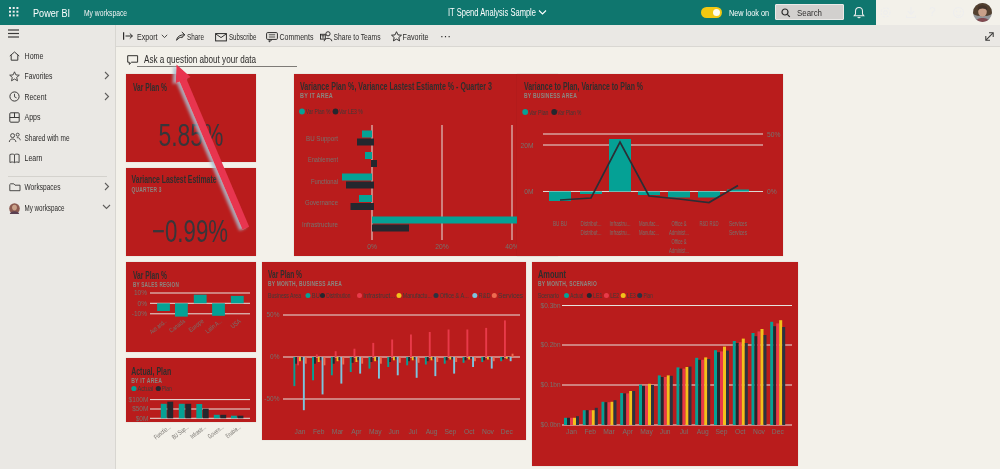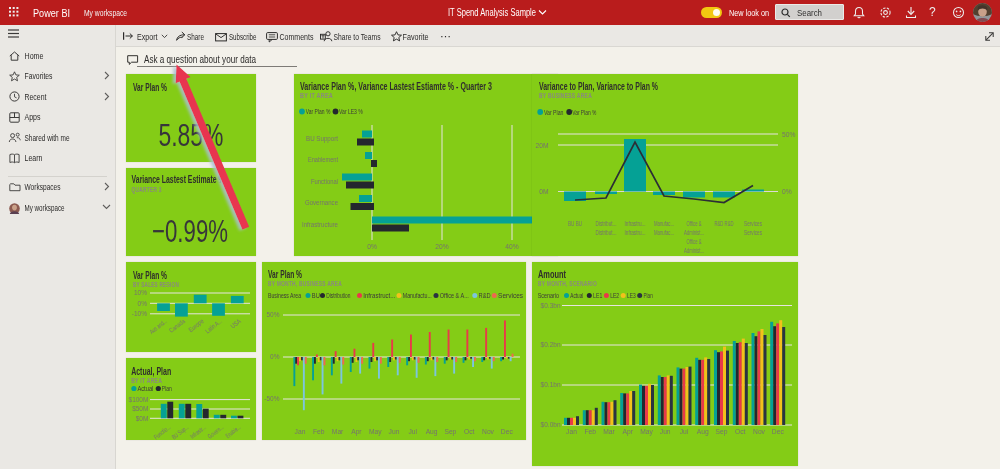--- a/index.html
+++ b/index.html
@@ -1,21 +1,21 @@
 <!DOCTYPE html>
 <html><head><meta charset="utf-8">
 <style>
 html,body{margin:0;padding:0;}
 body{font-family:"Liberation Sans",sans-serif;width:1000px;height:469px;overflow:hidden;position:relative;background:#f3f1ea;}
 .abs{position:absolute;}
-.tile{position:absolute;background:#84cc16;box-shadow:0 0 1px rgba(0,0,0,0.2);}
+.tile{position:absolute;background:#b91c1c;box-shadow:0 0 1px rgba(0,0,0,0.2);}
 svg{overflow:visible;}
 svg text{font-family:"Liberation Sans",sans-serif;}
 </style></head><body>
-<div class="abs" style="left:0;top:0;width:1000px;height:25px;background:#b91c1c;">
+<div class="abs" style="left:0;top:0;width:876px;height:25px;background:#0f766e;">
     <svg class="abs" style="left:9px;top:7px" width="11" height="11">
       <rect x="0.0" y="0.0" width="2" height="2" fill="#eeeeee"></rect>
       <rect x="3.7" y="0.0" width="2" height="2" fill="#eeeeee"></rect>
       <rect x="7.4" y="0.0" width="2" height="2" fill="#eeeeee"></rect>
       <rect x="0.0" y="3.7" width="2" height="2" fill="#eeeeee"></rect>
       <rect x="3.7" y="3.7" width="2" height="2" fill="#eeeeee"></rect>
       <rect x="7.4" y="3.7" width="2" height="2" fill="#eeeeee"></rect>
       <rect x="0.0" y="7.4" width="2" height="2" fill="#eeeeee"></rect>
       <rect x="3.7" y="7.4" width="2" height="2" fill="#eeeeee"></rect>
       <rect x="7.4" y="7.4" width="2" height="2" fill="#eeeeee"></rect>
@@ -227,21 +227,21 @@
       <rect x="52" y="107.5" width="28.0" height="7" fill="#24272e"></rect>
       <rect x="65" y="121.0" width="13.0" height="7" fill="#05a195"></rect>
       <rect x="56.5" y="129.0" width="23.5" height="7" fill="#24272e"></rect>
       <rect x="78" y="142.5" width="169.7" height="7" fill="#05a195"></rect>
       <rect x="78" y="150.5" width="37.0" height="7" fill="#24272e"></rect>
       <text x="78" y="174.5" font-size="6.7" fill="#76736e" text-anchor="middle">0%</text>
       <text x="148" y="174.5" font-size="6.7" fill="#76736e" text-anchor="middle">20%</text>
       <text x="218" y="174.5" font-size="6.7" fill="#76736e" text-anchor="middle">40%</text>
     </svg>
   </div>
-<div class="tile" style="left:532px;top:74px;width:266px;height:182px;">
+<div class="tile" style="left:517px;top:74px;width:266px;height:182px;">
     <svg width="266" height="182" style="position:absolute;left:0;top:0;">
       <text x="7" y="16" font-size="10.3" fill="#2f2e2d" textLength="119" lengthAdjust="spacingAndGlyphs" font-weight="bold">Variance to Plan, Variance to Plan %</text>
       <text x="7" y="23.5" font-size="6.7" fill="#8a8781" textLength="53" lengthAdjust="spacingAndGlyphs" font-weight="bold" letter-spacing="0.3">BY BUSINESS AREA</text>
       <circle cx="8.2" cy="38" r="2.9" fill="#05a195"></circle>
       <text x="12" y="40.5" font-size="7" fill="#3c3b39" textLength="19.5" lengthAdjust="spacingAndGlyphs">Var Plan</text>
       <circle cx="37.2" cy="38" r="2.9" fill="#24272e"></circle>
       <text x="40.3" y="40.5" font-size="7" fill="#3c3b39" textLength="24" lengthAdjust="spacingAndGlyphs">Var Plan %</text>
       <line x1="26" y1="60" x2="246" y2="60" stroke="#e6e4df" stroke-width="1"></line>
       <line x1="26" y1="71" x2="246" y2="71" stroke="#e6e4df" stroke-width="1"></line>
       <line x1="26" y1="117.5" x2="246" y2="117.5" stroke="#dbd9d4" stroke-width="1"></line>
@@ -298,21 +298,21 @@
         <text x="0" y="0" font-size="6.5" fill="#76736e" textLength="17" lengthAdjust="spacingAndGlyphs" text-anchor="end">Europe</text>
       </g>
       <g transform="translate(96.5,60) rotate(-38)">
         <text x="0" y="0" font-size="6.5" fill="#76736e" textLength="19" lengthAdjust="spacingAndGlyphs" text-anchor="end">Latin A...</text>
       </g>
       <g transform="translate(115.3,60) rotate(-38)">
         <text x="0" y="0" font-size="6.5" fill="#76736e" textLength="11" lengthAdjust="spacingAndGlyphs" text-anchor="end">USA</text>
       </g>
     </svg>
   </div>
-<div class="tile" style="left:126px;top:358px;width:130px;height:82px;">
+<div class="tile" style="left:126px;top:358px;width:130px;height:64px;">
     <svg width="130" height="82" style="position:absolute;left:0;top:0;">
       <text x="5.2" y="16.5" font-size="10.3" fill="#2f2e2d" textLength="40" lengthAdjust="spacingAndGlyphs" font-weight="bold">Actual, Plan</text>
       <text x="5.2" y="24.5" font-size="6.7" fill="#8a8781" textLength="31" lengthAdjust="spacingAndGlyphs" font-weight="bold" letter-spacing="0.3">BY IT AREA</text>
       <circle cx="7.9" cy="30.5" r="2.6" fill="#05a195"></circle>
       <text x="11.4" y="33" font-size="7" fill="#3c3b39" textLength="16" lengthAdjust="spacingAndGlyphs">Actual</text>
       <circle cx="32.3" cy="30.5" r="2.6" fill="#24272e"></circle>
       <text x="35.8" y="33" font-size="7" fill="#3c3b39" textLength="10" lengthAdjust="spacingAndGlyphs">Plan</text>
       <line x1="24" y1="41.6" x2="124" y2="41.6" stroke="#e6e4df" stroke-width="1"></line>
       <text x="22.4" y="43.9" font-size="6.5" fill="#76736e" text-anchor="end">$100M</text>
       <line x1="24" y1="51" x2="124" y2="51" stroke="#e6e4df" stroke-width="1"></line>

